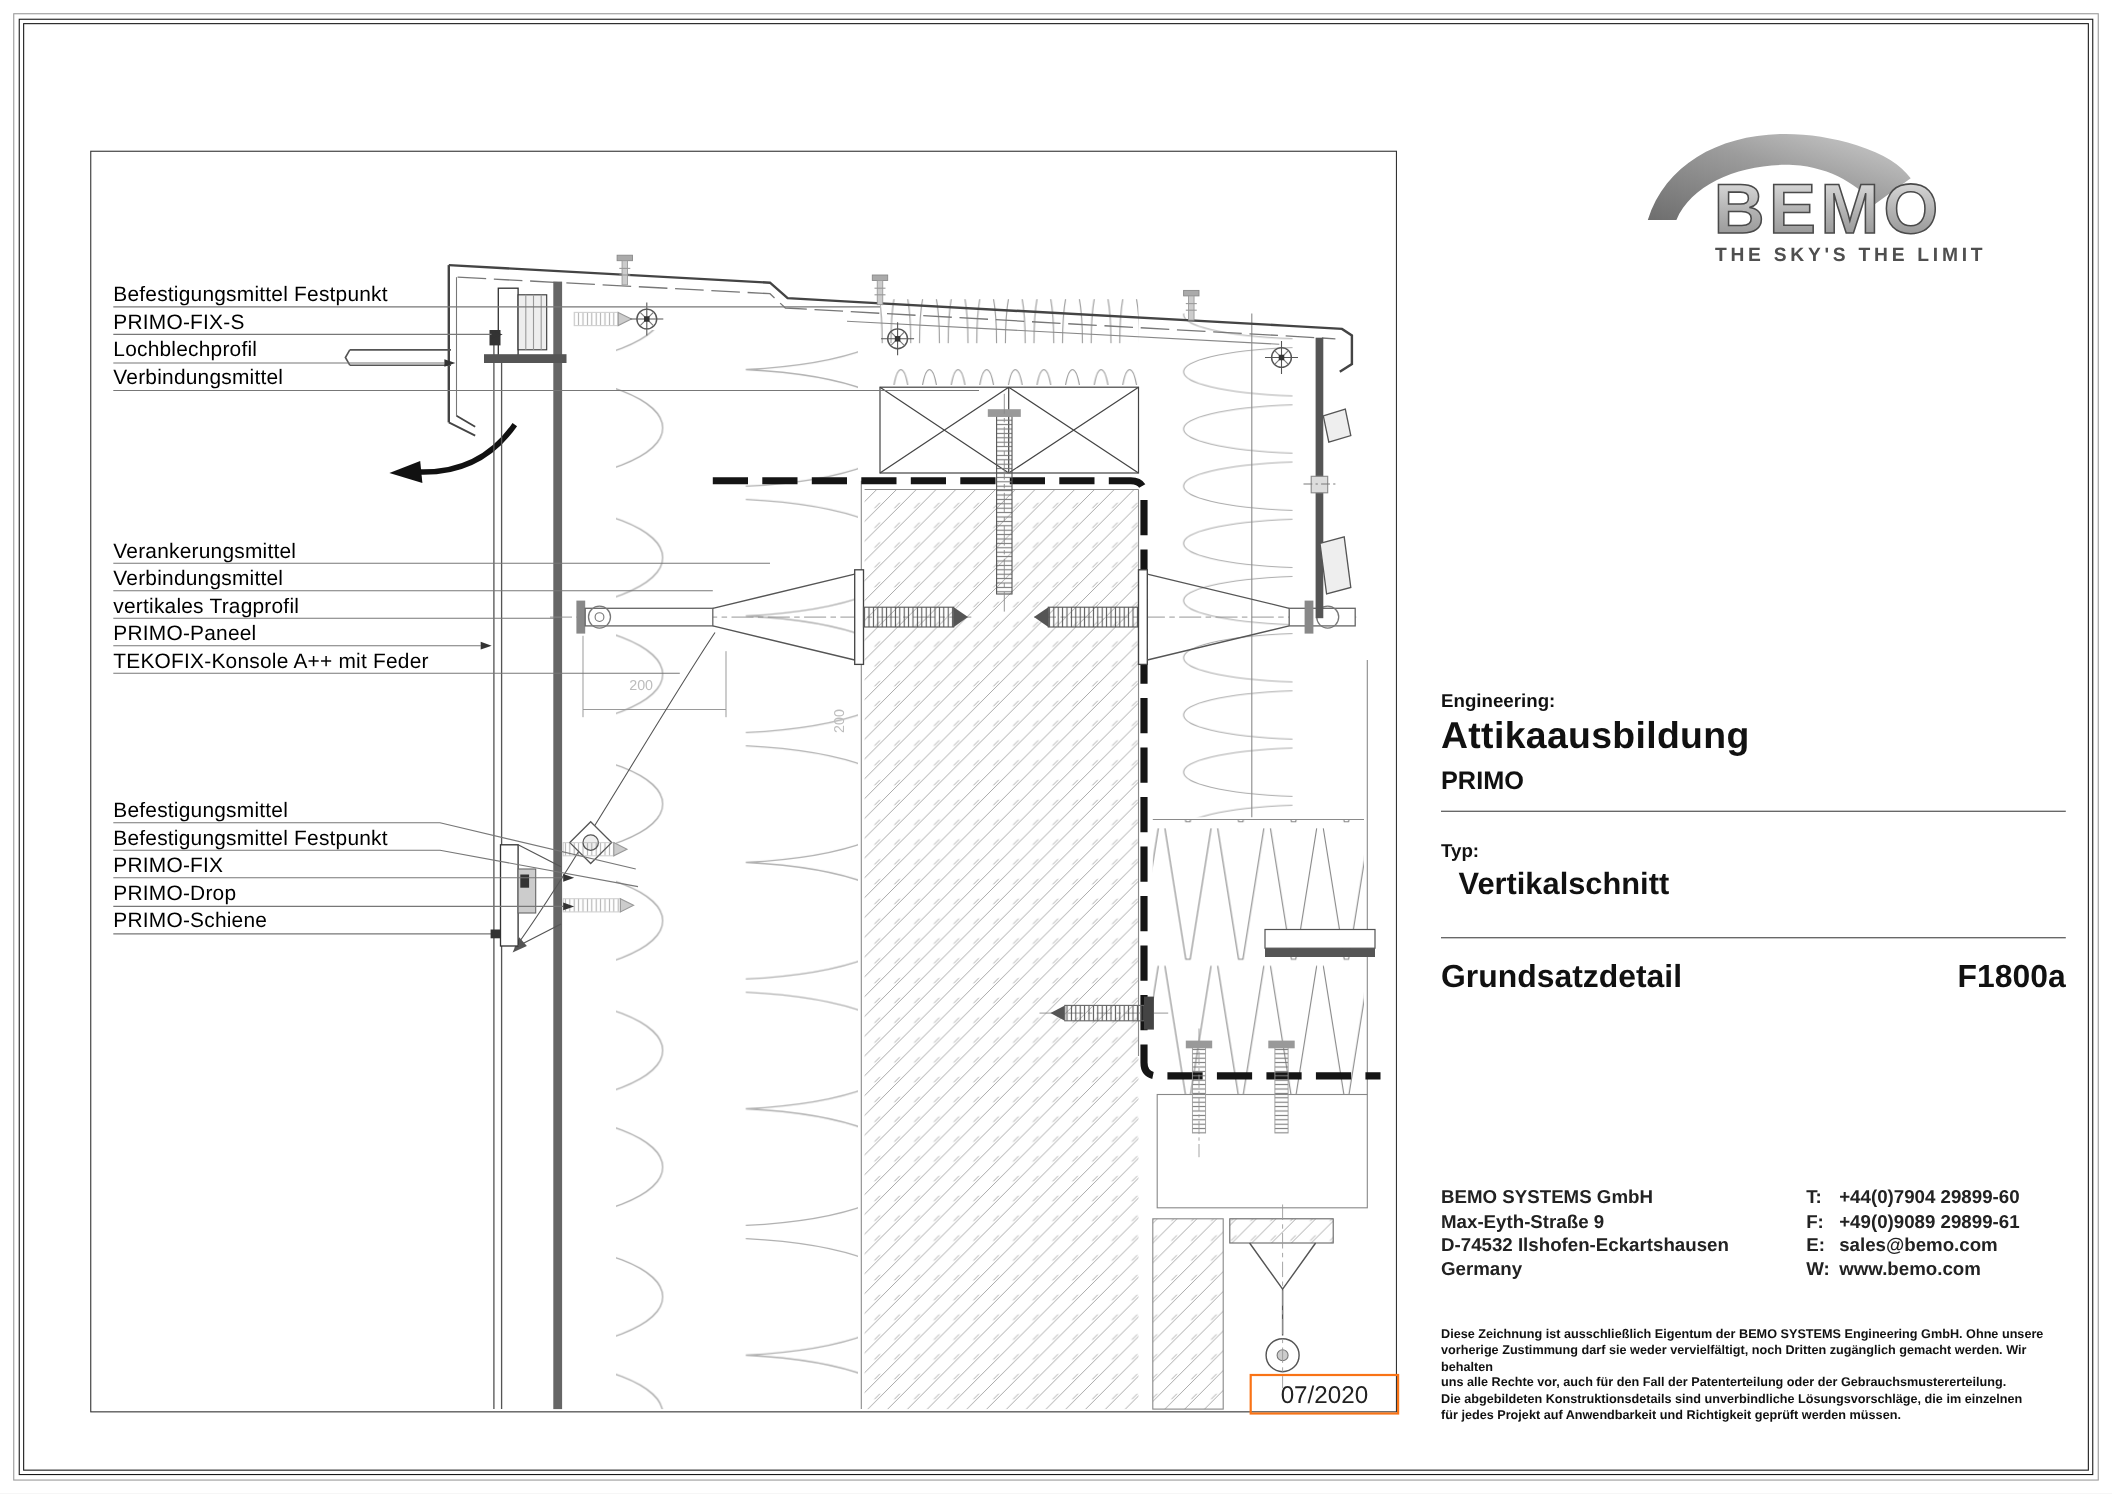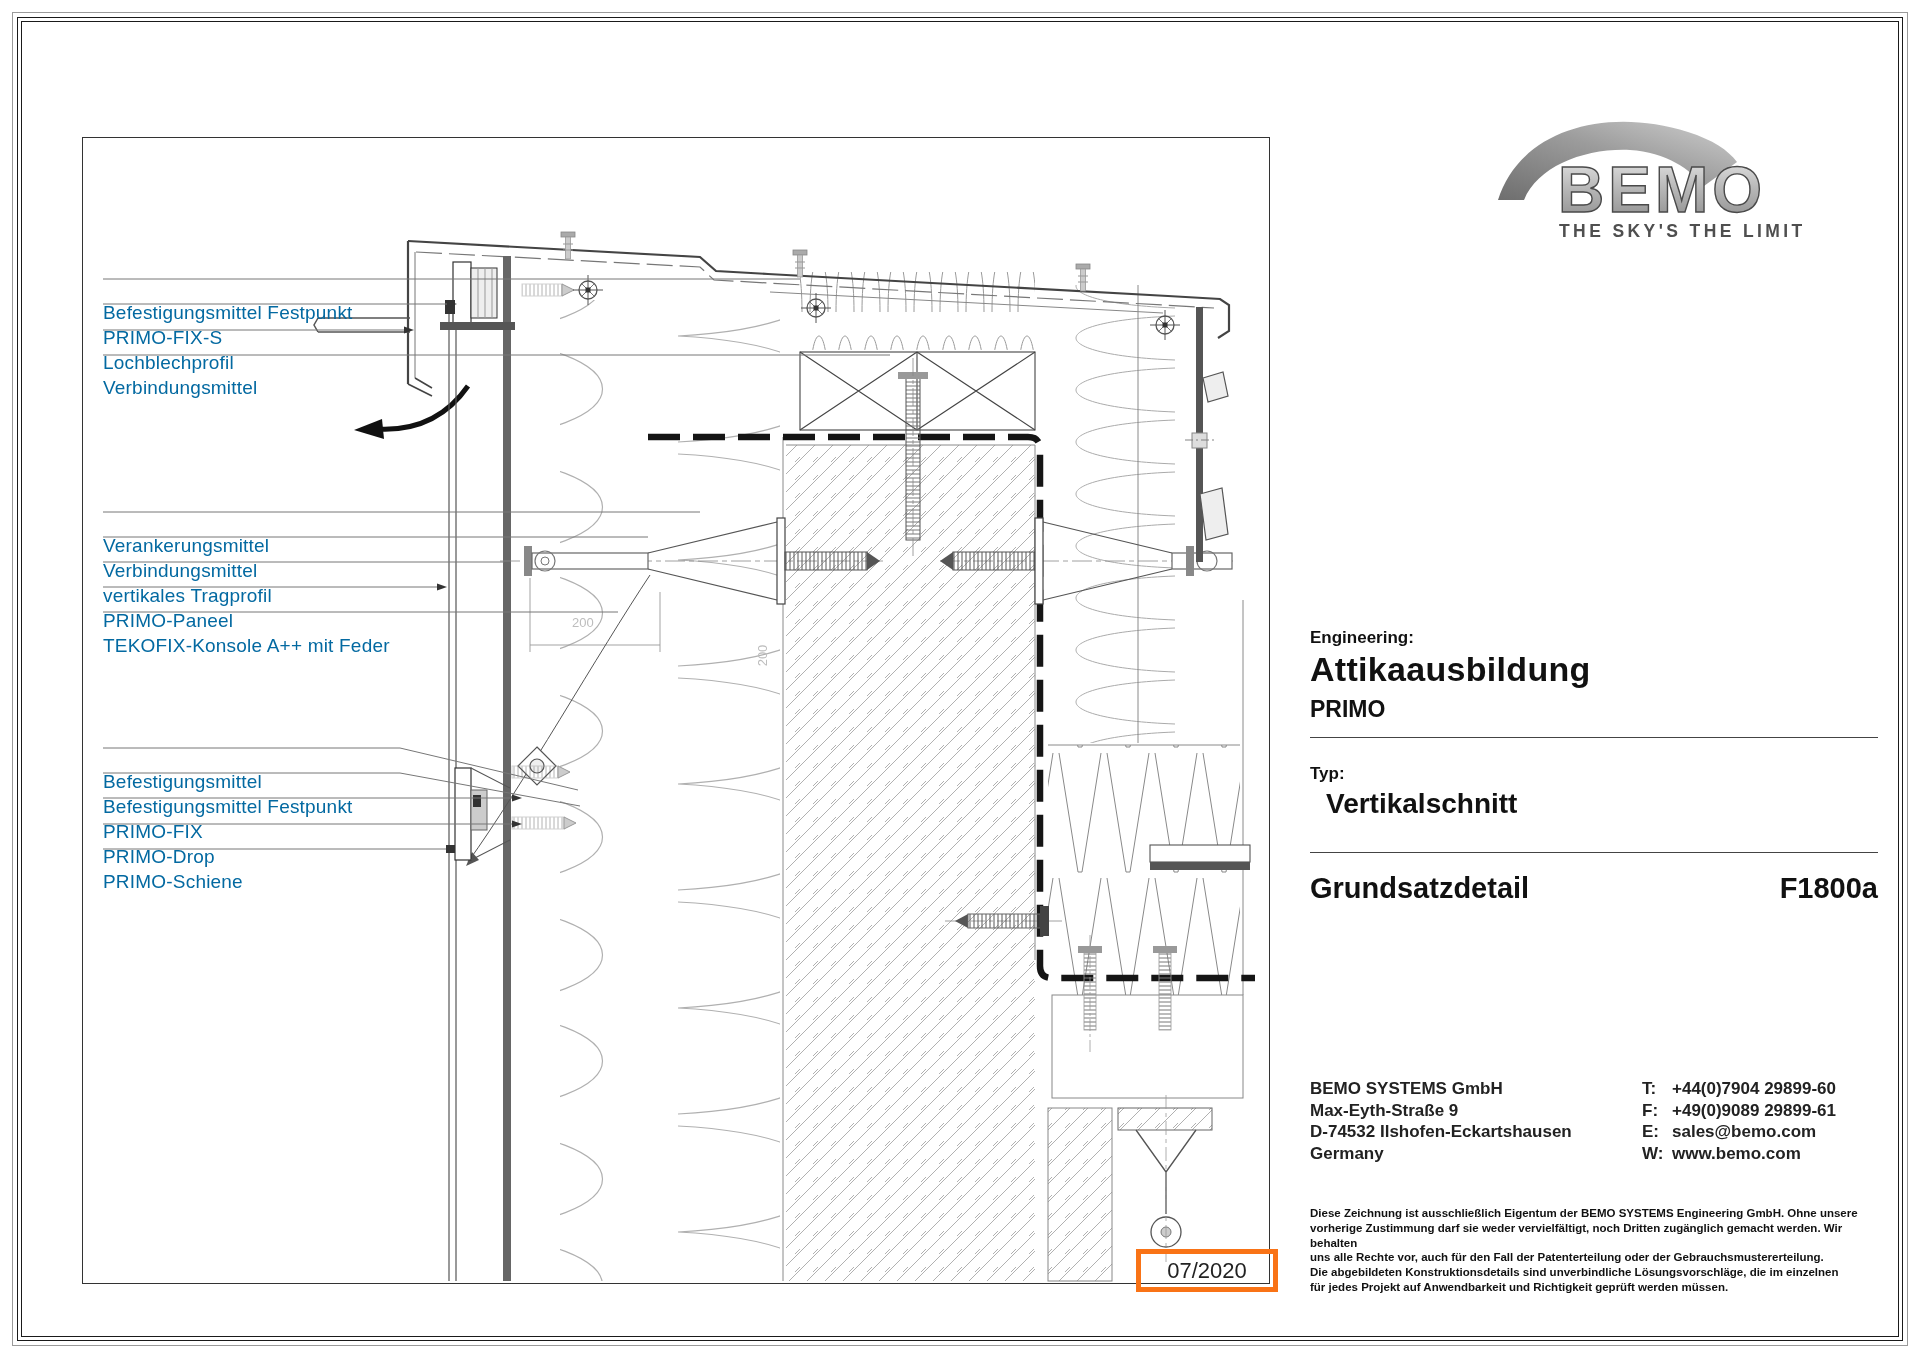--- a/index.html
+++ b/index.html
@@ -3,23 +3,23 @@
 <meta charset="utf-8">
 <style>
   html,body{margin:0;padding:0;background:#e8e8e8;}
   .sheet{position:relative;width:1920px;height:1358px;background:#fff;overflow:hidden;
          font-family:"Liberation Sans",sans-serif;}
   .border-gray{position:absolute;left:12px;top:12px;right:12px;bottom:12px;border:1px solid #9a9a9a;}
   .border-b1{position:absolute;left:17px;top:17px;right:17px;bottom:17px;border:1px solid #1a1a1a;}
   .border-b2{position:absolute;left:21px;top:21px;right:21px;bottom:21px;border:1px solid #1a1a1a;}
   .draw-frame{position:absolute;left:82px;top:137px;width:1186px;height:1145px;border:1px solid #333;}
   .drawing{position:absolute;left:0;top:0;}
-  .lbl{position:absolute;left:103px;font-size:19px;color:#0369a1;letter-spacing:.2px;white-space:nowrap;line-height:20px;margin-top:44px;}
+  .lbl{position:absolute;left:103px;font-size:19px;color:#000000;letter-spacing:.2px;white-space:nowrap;line-height:20px;}
   .dim{position:absolute;font-size:13px;color:#bdbdbd;white-space:nowrap;}
-  .date-box{position:absolute;left:1136px;top:1249px;width:132px;height:33px;border:5px solid #f97316;
+  .date-box{position:absolute;left:1136px;top:1249px;width:132px;height:33px;border:2px solid #f97316;
             display:flex;align-items:center;justify-content:center;font-size:22px;color:#222;}
   .tb{position:absolute;left:1310px;width:568px;color:#111;}
   .tb-small{font-size:17px;font-weight:bold;}
   .tb-big{font-size:34px;font-weight:bold;letter-spacing:.3px;}
   .tb-mid{font-size:23px;font-weight:bold;}
   .tb-h2{font-size:28px;font-weight:bold;margin-left:16px;}
   .tb-rule{position:absolute;left:1310px;width:568px;border-top:1px solid #444;height:0;}
   .detail-row{display:flex;justify-content:space-between;align-items:baseline;}
   .addr{position:absolute;left:1310px;top:1078px;font-size:17px;font-weight:bold;color:#222;line-height:21.5px;}
   .contact{position:absolute;left:1642px;top:1078px;font-size:17px;font-weight:bold;color:#222;line-height:21.5px;}

